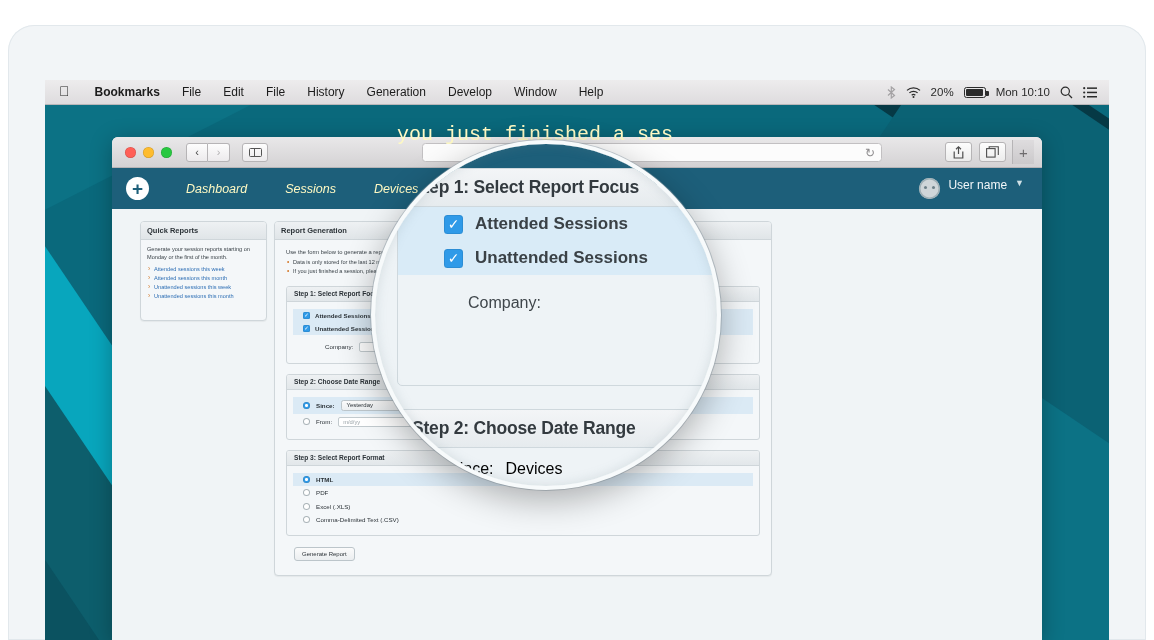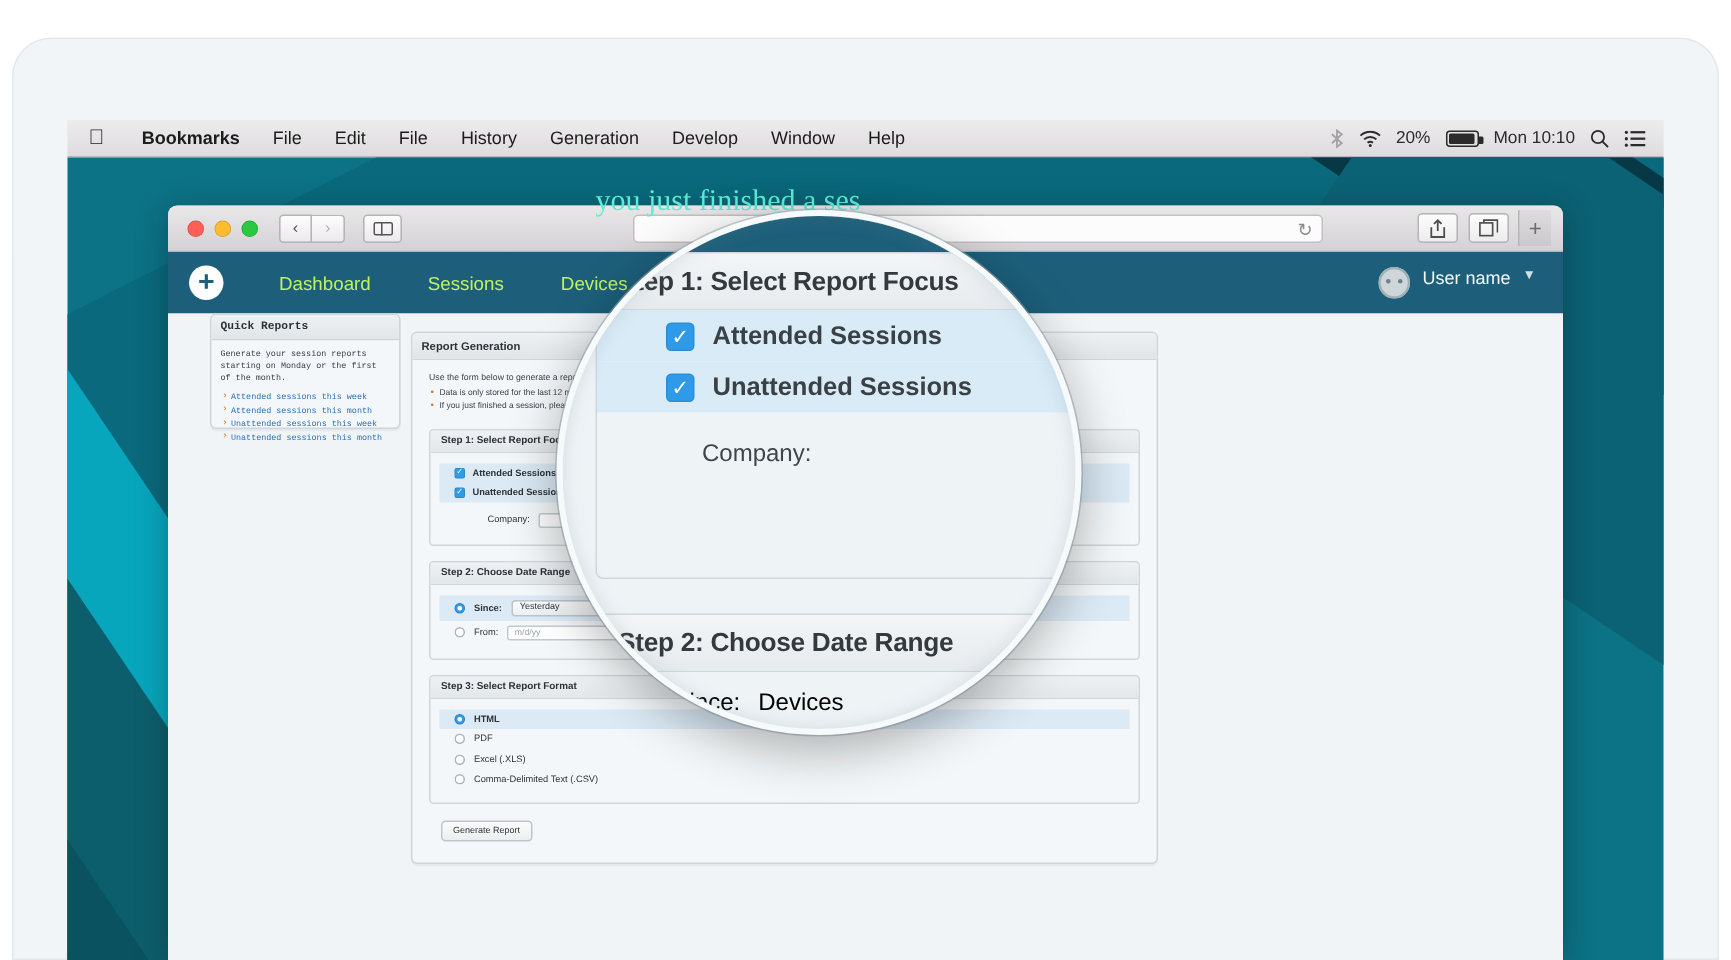--- a/index.html
+++ b/index.html
@@ -166,21 +166,21 @@
     height: 41px; background: #1d5f7a;
     display: flex; align-items: center; padding: 0 14px;
     color: #ffffff;
   }
   .logo-plus {
     width: 23px; height: 23px; border-radius: 50%; background: #ffffff;
     color: #1d5f7a; display: flex; align-items: center; justify-content: center;
     font-size: 19px; font-weight: bold; line-height: 0.8;
   }
   .navlinks { display: flex; align-items: center; margin-left: 18px; }
-  .navlink { font-size: 12.5px; padding: 0 19px; color: #bef264; white-space: nowrap;}
+  .navlink { font-size: 12.5px; padding: 0 19px; color: #fef9c3; white-space: nowrap; font-style: italic;}
   .nav-user { margin-left: auto; display: flex; align-items: flex-start; gap: 8px; padding-right: 4px;}
   .avatar {
     width: 21px; height: 21px; border-radius: 50%;
     background: #cfd6d9; box-shadow: inset 0 0 0 1.5px #9fb0b6;
     position: relative;
   }
   .avatar::before, .avatar::after {
     content:""; position: absolute; top: 8px; width: 3px; height: 3px;
     border-radius: 50%; background: #6d8088;
   }
@@ -201,21 +201,21 @@
   .card-head {
     background: linear-gradient(180deg,#eef1f3,#e0e5e8);
     border-bottom: 1px solid #cfd6da;
     border-radius: 3px 3px 0 0;
     font-size: 7.5px; font-weight: bold; color: #2c3338;
     padding: 4px 6px;
   }
 
   
   .quick {
-    position: absolute; left: 28px; top: 0; width: 127px; height: 77px; font-family: Liberation Mono, monospace;
+    position: absolute; left: 28px; top: 12px; width: 127px; height: 100px;
   }
   .quick-body { padding: 5px 6px 6px 6px; }
   .quick-desc { font-size: 5.6px; color: #3a4248; line-height: 1.45; }
   .quick-list { list-style: none; margin-top: 4px; }
   .quick-list li { font-size: 5.6px; color: #2e6fb5; line-height: 1.62; padding-left: 7px; position: relative;}
   .quick-list li::before {
     content: "›"; position: absolute; left: 1px; top: -1px; color: #d4792a; font-size: 6.5px;
   }
 
   
@@ -297,22 +297,22 @@
     padding: 3px 7px; font-size: 6px; color: #2c3338;
   }
 
   
   .bigtext-bg {
     position: absolute; left: 0; top: 0; width: 1064px; height: 535px;
     pointer-events: none;
   }
   .bigsnip {
     position: absolute; left: 352px; top: 18px;
-    font-size: 20px; color: #5eead4; white-space: nowrap;
-    font-family: Liberation Serif, serif;
+    font-size: 20px; color: #fef9c3; white-space: nowrap;
+    font-family: Liberation Mono, monospace;
   }
 
   
   .lens {
     position: absolute;
     left: 371px; top: 140px;     
     width: 350px; height: 350px;
     border-radius: 50%;
     background: #eef3f6;
     border: 4px solid #f7fafb;

